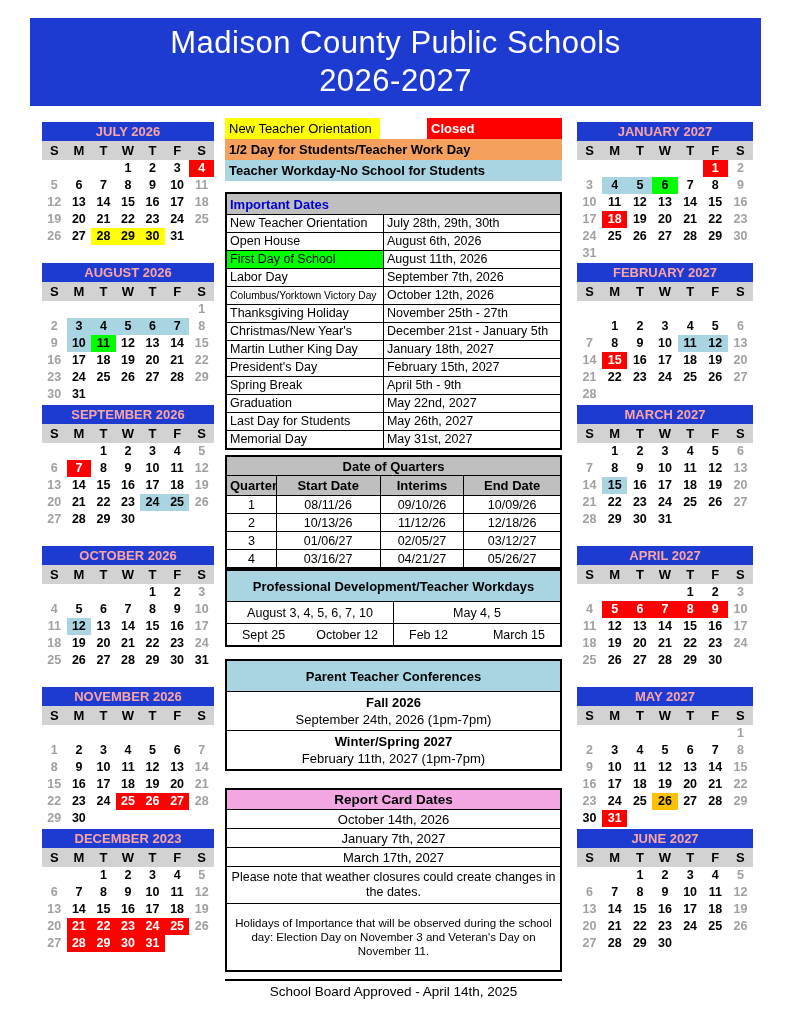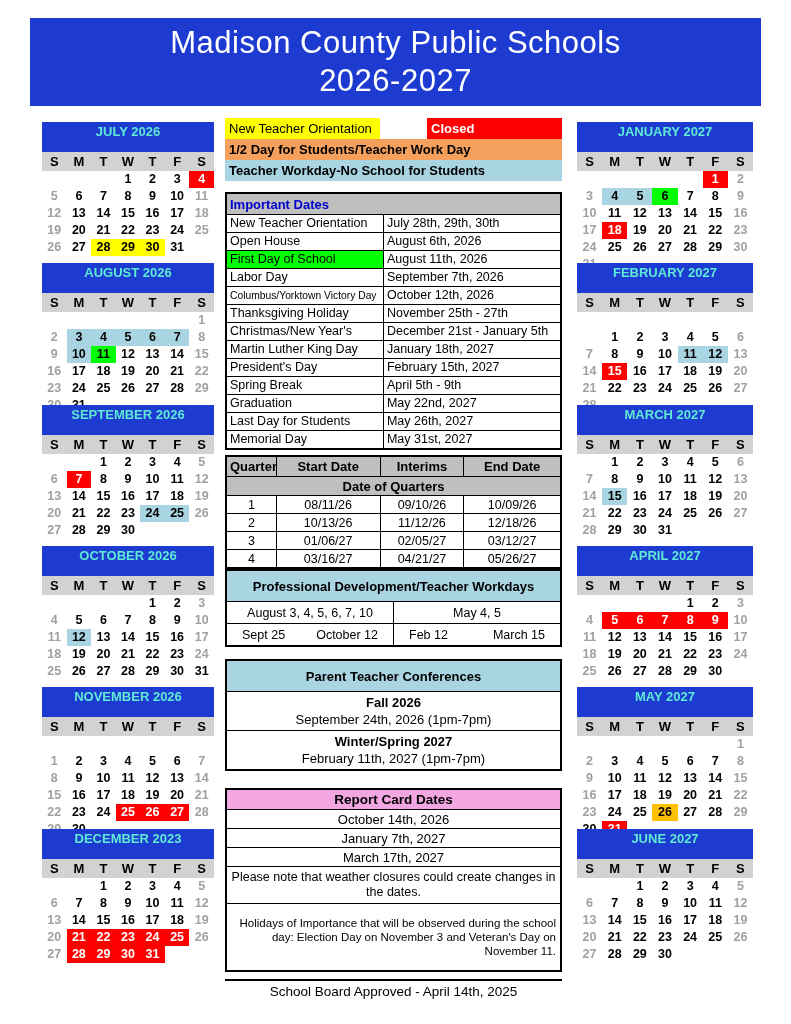--- a/index.html
+++ b/index.html
@@ -16,22 +16,22 @@
     display:flex; flex-direction:column; justify-content:center;
   }
   .header .l1, .header .l2 { font-size:31px; line-height:38px; letter-spacing:0.5px; }
 
   
   .col { position:absolute; }
   .col-left  { left:42px;  top:122px; width:172px; height:890px; }
   .col-right { left:577px; top:122px; width:176px; height:890px; }
   .month { position:absolute; left:0; width:100%; }
   .mtitle {
-    background:var(--header-blue); color:#5eead4; font-weight:bold;
-    font-size:13px; height:30px; line-height:19px; text-align:center;
+    background:var(--header-blue); color:#fca5a5; font-weight:bold;
+    font-size:13px; height:19px; line-height:19px; text-align:center;
   }
   .dow { display:grid; grid-template-columns:repeat(7,1fr); background:#D2D2D2; height:19px; }
   .dow span { text-align:center; font-weight:bold; font-size:13px; line-height:19px; }
   .mgrid { display:grid; grid-template-columns:repeat(7,1fr); }
   .cell { height:17px; line-height:17px; text-align:center; font-weight:bold; font-size:12.5px; }
   .cell.we     { color:#A0A0A0; }
   .cell.red    { background:var(--closed-red); color:#fff; }
   .cell.yellow { background:var(--orientation-yellow); }
   .cell.green  { background:var(--first-day-green); }
   .cell.blue   { background:var(--workday-blue); }
@@ -82,21 +82,21 @@
   .ptc th { background:var(--workday-blue); font-weight:bold; text-align:center; height:30px; font-size:13px; }
   .ptc td { text-align:center; padding:2px 3px; }
   .season { font-weight:bold; font-size:13px; line-height:17px; }
   .cdate  { font-size:13px; line-height:17px; }
 
   
   .rct { margin-top:17px; }
   .rct th { background:var(--report-card-pink); font-weight:bold; text-align:center; height:19px; font-size:13.5px; }
   .rct td { text-align:center; height:18px; font-size:13px; }
   .rct td.note1 { font-size:12.5px; line-height:15px; padding:3px 4px; height:auto; }
-  .rct td.note2 { font-size:11.5px; line-height:14px; padding:12px 4px; height:auto;text-align:right; }
+  .rct td.note2 { font-size:11.5px; line-height:14px; padding:12px 4px; height:auto; }
 
   .footer {
     margin-top:7px; border-top:2px solid #000; text-align:center;
     padding-top:3px; font-size:13.5px;
   }
 </style>
 </head>
 <body>
 
 <div class="page">
@@ -496,28 +496,28 @@
     </table>
 
     <table class="qt">
       <colgroup>
           <col class="q1">
           <col class="q2">
           <col class="q3">
           <col class="q4">
         </colgroup>
       <thead>
+        <tr>
+            <th colspan="4" class="qtitle">Date of Quarters</th>
+          </tr>
         <tr id="qt-headers">
             <th class="qh">Quarter</th>
             <th class="qh">Start Date</th>
             <th class="qh">Interims</th>
             <th class="qh">End Date</th>
-          </tr>
-        <tr>
-            <th colspan="4" class="qtitle">Date of Quarters</th>
           </tr>
       </thead>
       <tbody id="qt-body">
           <tr>
             <td>1</td>
             <td>08/11/26</td>
             <td>09/10/26</td>
             <td>10/09/26</td>
           </tr>
           <tr>

